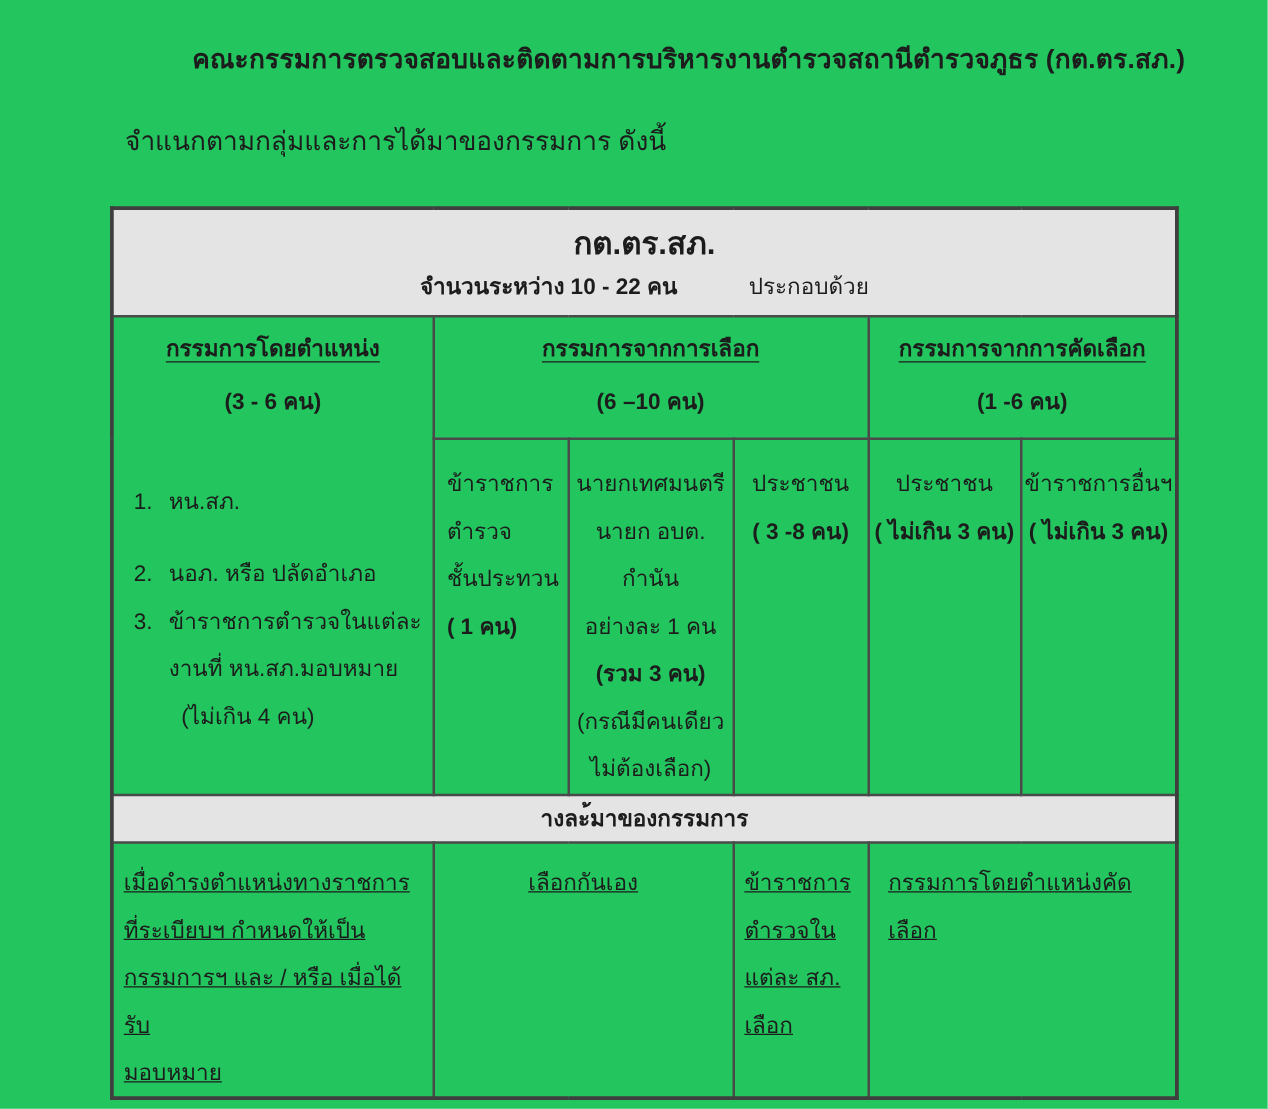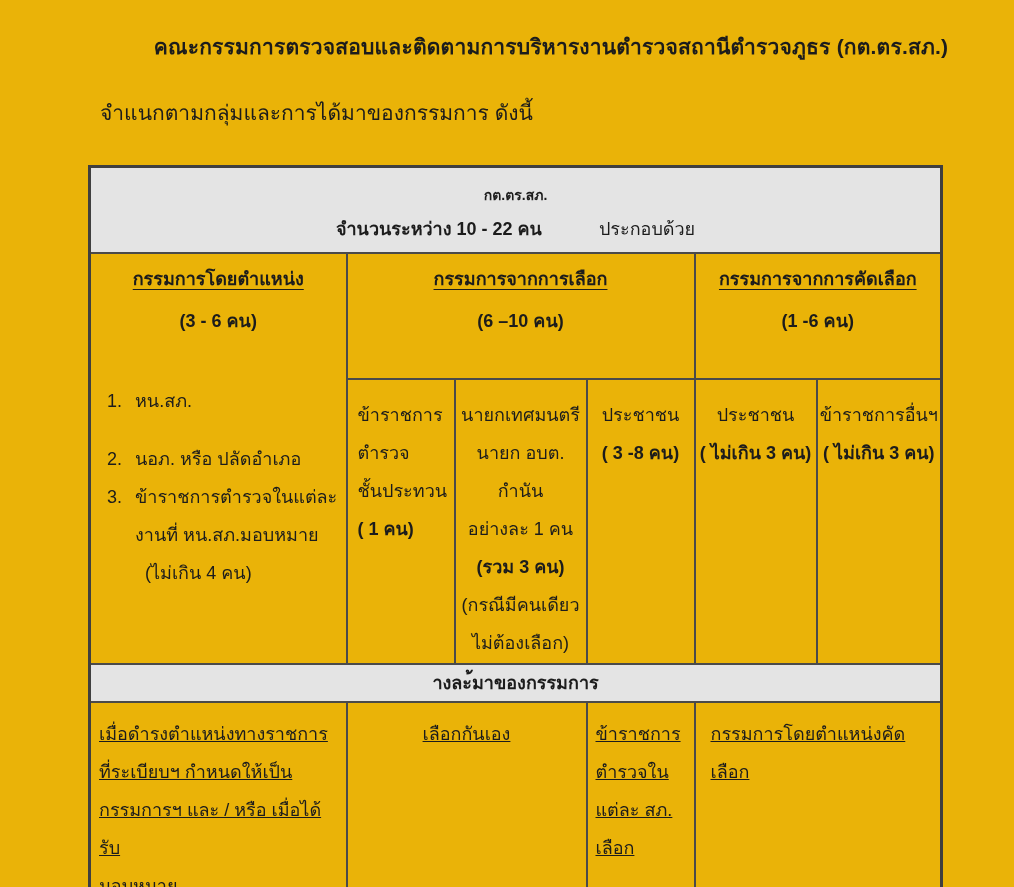--- a/index.html
+++ b/index.html
@@ -4,21 +4,21 @@
 <style>
   * { margin: 0; padding: 0; box-sizing: border-box; }
   html, body { background: #ffffff; }
   body {
     width: 1014px; height: 887px;
     font-family: "Liberation Sans", sans-serif;
     color: #1c1c1c;
     position: relative;
     overflow: hidden;
   }
-  .page { position: relative; width: 1014px; height: 887px; background: #eab308; }
+  .page { position: relative; width: 1014px; height: 887px; background: #22c55e; }
 
   .doc-title {
     position: absolute; top: 30px; left: 0; width: 100%;
     padding-left: 88px;
     text-align: center;
     font-size: 21px; font-weight: bold;
     letter-spacing: 0.2px;
   }
   .doc-subtitle {
     position: absolute; top: 96px; left: 100px;
@@ -35,21 +35,21 @@
   }
   td {
     border: 2px solid #4a4a4a;
     vertical-align: top;
     padding: 0;
   }
   .gray { background: #e4e4e4; }
 
   
   .row-top td { text-align: center; }
-  .top-line1 { font-weight: bold; font-size: 14px; padding-top: 10px; line-height: 34px; }
+  .top-line1 { font-weight: bold; font-size: 25px; padding-top: 10px; line-height: 34px; }
   .top-line2 { font-size: 18px; line-height: 34px; padding-bottom: 6px; }
   .top-line2 .b { font-weight: bold; }
   .top-line2 .n { font-weight: normal; margin-left: 52px; }
 
   
   .grp { text-align: center; padding-top: 10px; }
   .grp .t {
     font-weight: bold; text-decoration: underline;
     text-underline-offset: 4px; line-height: 30px;
   }
@@ -128,21 +128,21 @@
             <span class="txt">นอภ. หรือ ปลัดอำเภอ</span>
           </div>
           <div class="pos-item">
             <span class="num">3.</span>
             <span class="txt">ข้าราชการตำรวจในแต่ละ
 งานที่ หน.สภ.มอบหมาย</span>
           </div>
           <div class="pos-note">(ไม่เกิน 4 คน)</div>
         </div>
       </td>
-      <td colspan="3" style="height:126px">
+      <td colspan="3" style="height:98px">
         <div class="grp">
           <div class="t">กรรมการจากการเลือก</div>
           <div class="c">(6 –10  คน)</div>
         </div>
       </td>
       <td colspan="2">
         <div class="grp">
           <div class="t">กรรมการจากการคัดเลือก</div>
           <div class="c">(1 -6 คน)</div>
         </div>

